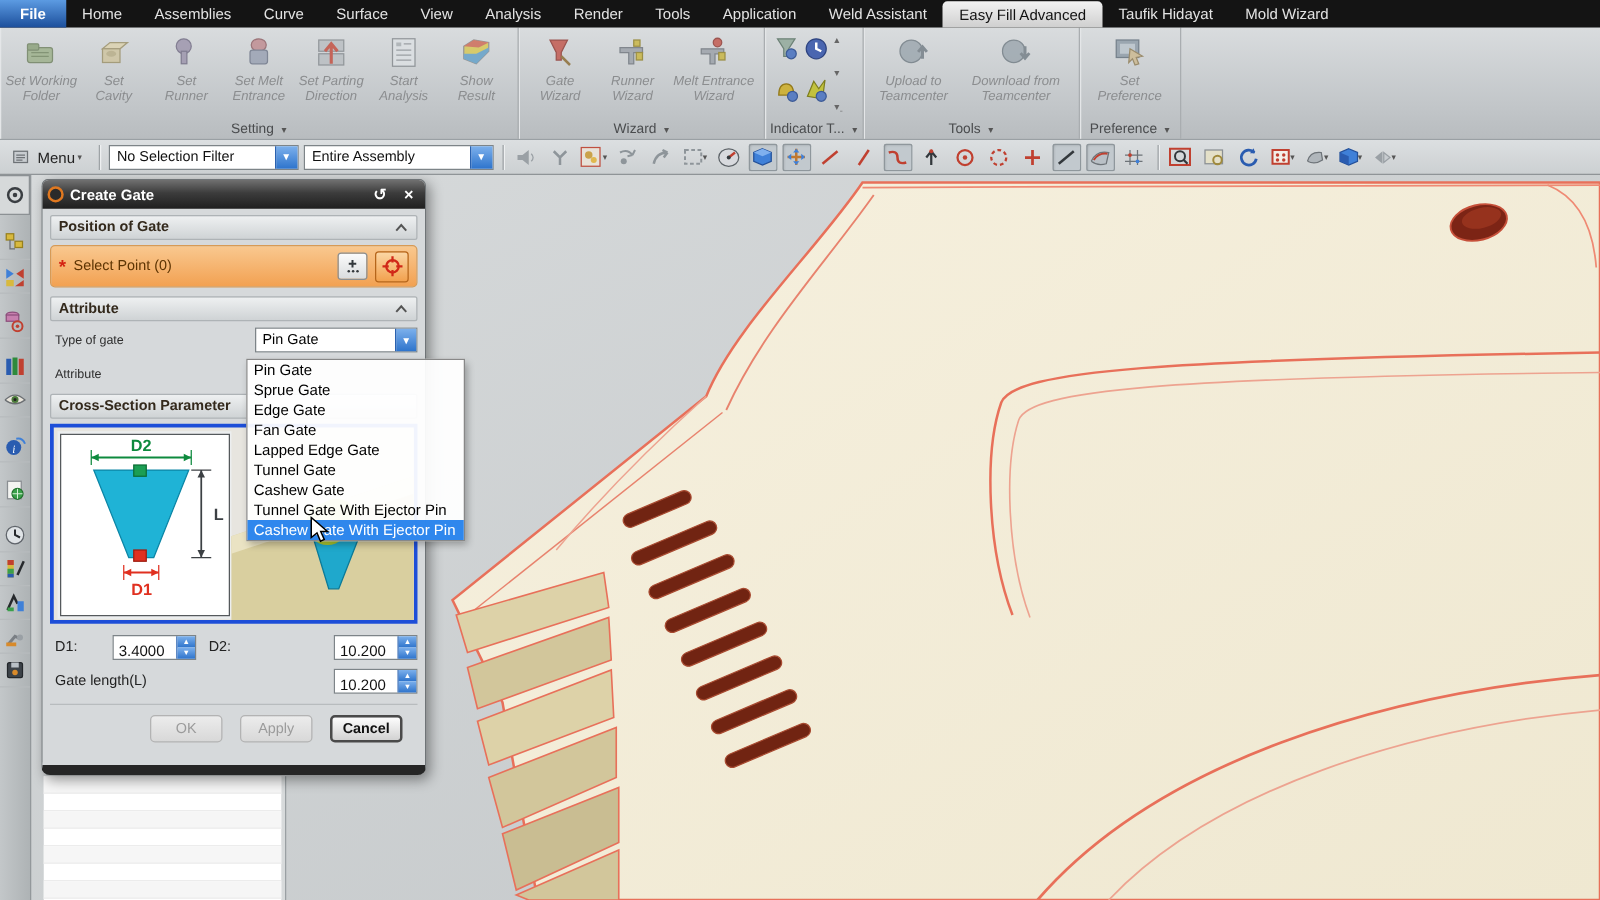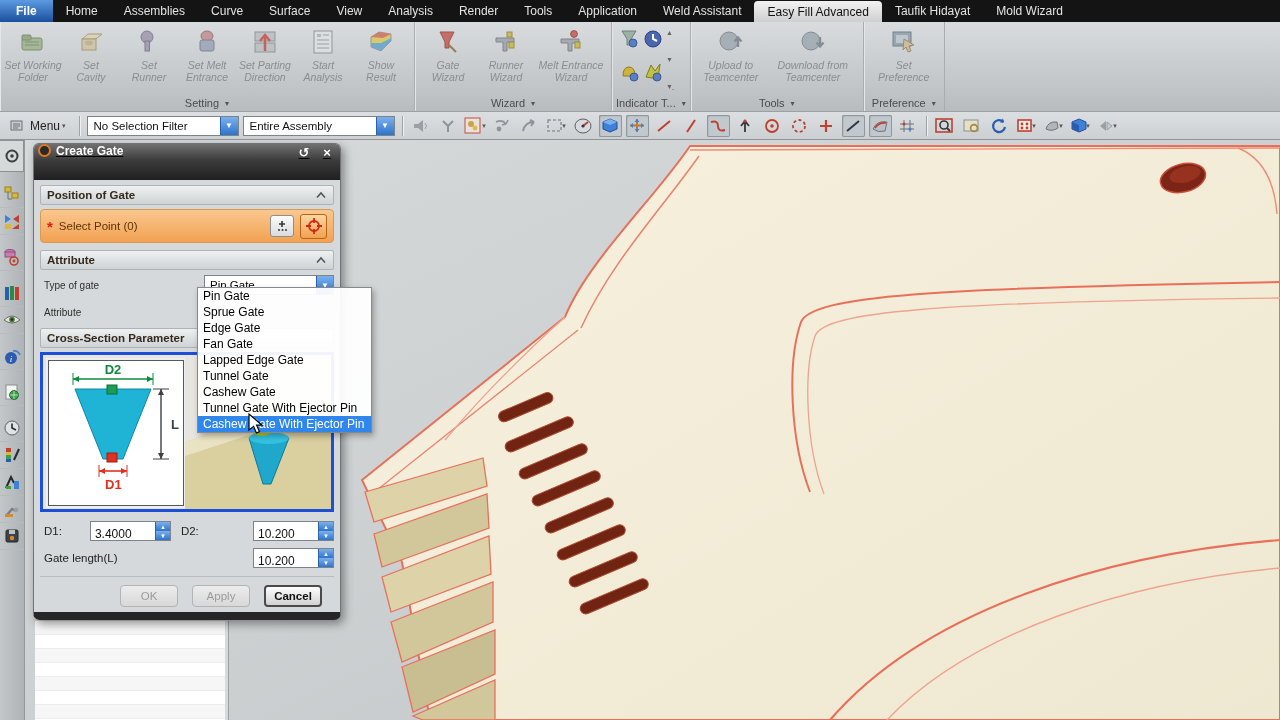--- a/index.html
+++ b/index.html
@@ -62,22 +62,22 @@
   
   .listpanel{position:absolute;left:35px;top:621px;width:193px;height:99px;background:#fff;z-index:5;
     border-right:3px solid #d7dadb;box-shadow:1px 0 0 #9aa0a3;}
   .lrow{height:14px;border-bottom:1px solid #ececec;}
   .lrow:nth-child(odd){background:#f6f6f6;}
 
   
   .dialog{position:absolute;left:33px;top:143px;width:308px;height:477px;z-index:10;
     background:#d6d9db;border:1px solid #6f7477;border-radius:6px 6px 7px 7px;
     border-bottom:8px solid #262626;box-shadow:3px 4px 10px rgba(0,0,0,.4);}
-  .dtitle{height:36px;background:linear-gradient(#707070,#3c3c3c 45%,#1f1f1f);
-    border-radius:5px 5px 0 0;display:flex;align-items:flex-start;padding:0 4px;gap:5px;text-decoration:underline;}
+  .dtitle{height:23px;background:linear-gradient(#707070,#3c3c3c 45%,#1f1f1f);
+    border-radius:5px 5px 0 0;display:flex;align-items:center;padding:0 4px;gap:5px;}
   .dtitle .ttext{color:#fff;font-size:12px;font-weight:bold;flex:1;}
   .gearic{width:13px;height:13px;border-radius:50%;background:#2a2a2a;border:2px solid #e07820;}
   .tbtn{color:#fff;font-size:13px;font-weight:bold;width:18px;text-align:center;line-height:18px;}
   .dbody{padding:5px 6px 0 6px;}
   .dsec{height:20px;background:linear-gradient(#eef0f1,#cfd3d5);border:1px solid #aeb3b6;
     border-radius:2px;display:flex;align-items:center;padding:0 6px;margin-bottom:4px;}
   .dsec .stext{flex:1;font-size:11.5px;font-weight:bold;color:#33291c;}
   .chev{color:#555;}
   .selrow{height:34px;border-radius:4px;background:linear-gradient(#f9c88f,#f2a152);
     border:1px solid #d79a55;display:flex;align-items:center;padding:0 6px;gap:6px;margin-bottom:7px;}
@@ -92,21 +92,21 @@
     display:flex;align-items:center;font-size:11.5px;}
   .combo2 .cval{flex:1;padding:0 5px;}
   .combo2 .cbtn{width:17px;height:100%;background:linear-gradient(#7cb0ec,#2e74cc);
     display:flex;align-items:center;justify-content:center;color:#fff;font-size:8px;border-left:1px solid #2a62b0;}
   .previewbox{height:160px;border:3px solid #1d4ed8;background:#e7e5df;margin-bottom:7px;
     display:flex;padding:5px;position:relative;overflow:hidden;}
   .diagbox{width:136px;height:146px;background:#fff;border:1px solid #55595c;box-shadow:0 0 0 2px #eceeef;}
   .prev3d{position:absolute;left:142px;top:1px;width:158px;height:156px;}
   .numrow{display:flex;align-items:center;height:24px;margin-bottom:3px;padding-left:4px;font-size:11.5px;color:#222;}
   .spin{display:flex;height:20px;border:1px solid #7d8488;background:#fff;}
-  .spin input{width:64px;border:none;outline:none;font-size:12px;font-family:"Liberation Sans",sans-serif;
+  .spin input{width:50px;border:none;outline:none;font-size:12px;font-family:"Liberation Sans",sans-serif;
     padding:12px 4px;color:#111;background:transparent;}
   .spbtns{width:15px;display:flex;flex-direction:column;border-left:1px solid #2a62b0;}
   .spbtns div{flex:1;background:linear-gradient(#7cb0ec,#2e74cc);color:#fff;font-size:6px;
     display:flex;align-items:center;justify-content:center;}
   .btnrow{display:flex;justify-content:flex-end;gap:14px;padding:8px 12px 0 0;border-top:1px solid #b8bcbe;margin-top:6px;}
   .dbtn{min-width:58px;height:22px;border-radius:4px;font-size:11.5px;display:flex;align-items:center;justify-content:center;}
   .dbtn.disabled{background:linear-gradient(#ececec,#d8d8d8);border:1px solid #b3b3b3;color:#9b9b9b;}
   .dbtn.cancel{background:linear-gradient(#fdfdfd,#d2d2d2);border:2px solid #4a4a4a;color:#111;font-weight:bold;}
 
   

